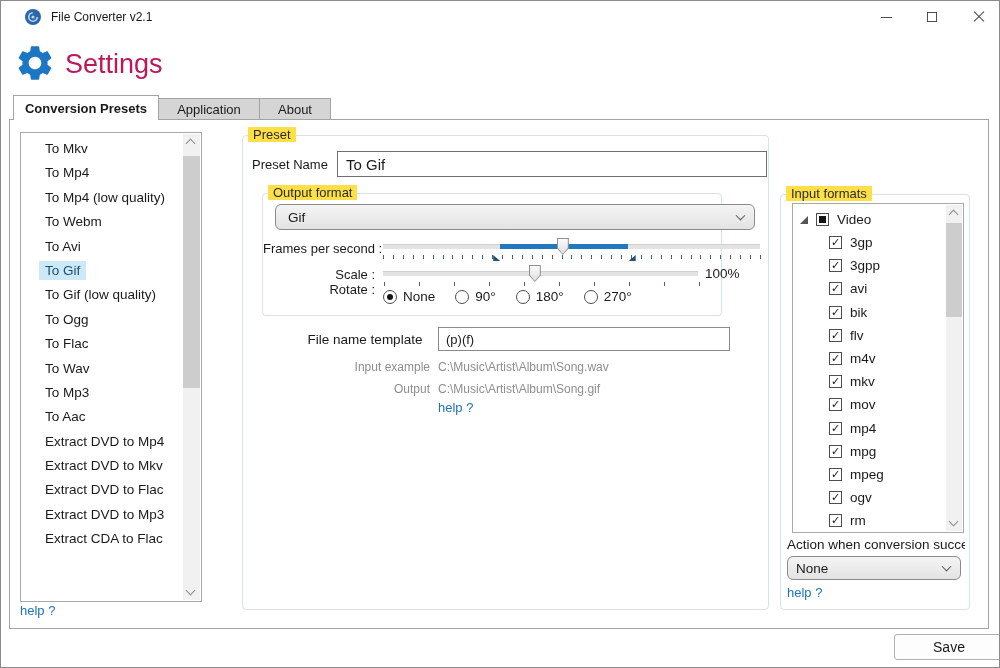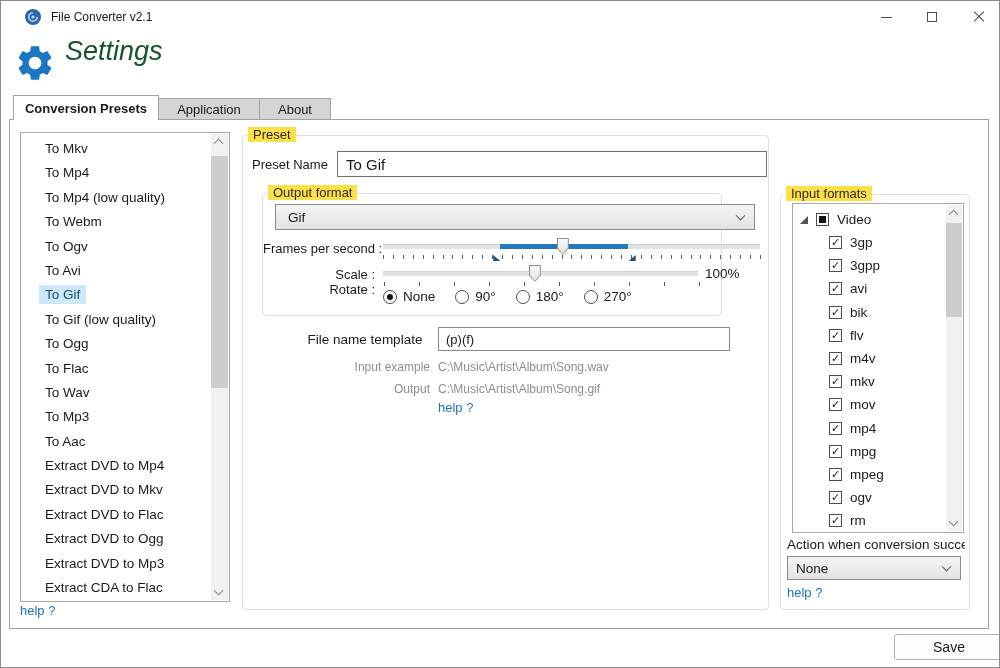--- a/index.html
+++ b/index.html
@@ -13,33 +13,33 @@
   .winbtn { position:absolute; top:0; width:46px; height:32px; display:flex; align-items:center; justify-content:center; }
   .btn-min { left:862px; } .btn-max { left:908px; } .btn-close { left:956px; width:44px; }
   .glyph-min { width:11px; height:1px; background:#4d4d4d; }
   .glyph-max { width:10px; height:10px; border:1px solid #4d4d4d; }
   .glyph-close { position:relative; width:12px; height:12px; }
   .glyph-close::before,.glyph-close::after { content:""; position:absolute; left:-1px; top:5px; width:14px; height:1px; background:#4d4d4d; }
   .glyph-close::before { transform:rotate(45deg); } .glyph-close::after { transform:rotate(-45deg); }
 
   
   .gear { position:absolute; left:13px; top:41px; width:42px; height:42px; }
-  .page-title { position:absolute; left:64px; top:35px; font-size:27px; color:#14532d;font-style:italic; }
+  .page-title { position:absolute; left:64px; top:48px; font-size:27px; color:#be185d; }
 
   
   .tab { position:absolute; font-size:13px; color:#1a1a1a; display:flex; align-items:center; justify-content:center; border:1px solid #a3a3a3; background:#d5d5d5; }
   .tab-active { left:12px; top:94px; width:146px; height:25px; background:#fff; border-bottom:none; font-weight:bold; z-index:3; }
   .tab-2 { left:158px; top:97px; width:101px; height:22px; border-left:none; }
   .tab-3 { left:259px; top:97px; width:71px; height:22px; border-left:none; }
 
   
   .panel { position:absolute; left:8px; top:118px; width:980px; height:510px; border:1px solid #a3a3a3; background:#fff; z-index:1; }
 
   
-  .list-box { position:absolute; left:10px; top:12px; width:210px; height:470px; border:1px solid #a9a9a9; background:#fff; overflow:hidden; }
+  .list-box { position:absolute; left:10px; top:12px; width:182px; height:470px; border:1px solid #a9a9a9; background:#fff; overflow:hidden; }
   .list-items { position:absolute; left:0; top:4px; width:190px; }
   .list-row { height:24.4px; line-height:24.4px; font-size:13.5px; color:#1a1a1a; white-space:nowrap; }
   .list-row span { margin-left:18px; padding:2px 6px; }
   .list-row span.sel { background:var(--sel-bg,#cde9f7); color:var(--sel-text,#1c4f72); }
   .vscroll { position:absolute; top:1px; right:1px; bottom:1px; width:17px; background:#f1f1f1; }
   .vscroll .thumb { position:absolute; left:0; width:17px; background:#cdcdcd; }
   .chev { width:7px; height:7px; border-right:1.4px solid #8c8c8c; border-bottom:1.4px solid #8c8c8c; position:absolute; left:4px; }
   .chev.up { transform:rotate(-135deg); top:6px; } .chev.down { transform:rotate(45deg); bottom:6px; }
   .help-link { font-size:13px; color:var(--link,#1d73bd); }
   .help-left { position:absolute; left:10px; top:483px; }
@@ -47,21 +47,21 @@
   
   .groupbox { position:absolute; border:1px solid #d9e2e8; border-radius:4px; }
   .gb-label { position:absolute; top:-9px; left:5px; background:#fde047; padding:0 5px; font-size:13px; color:#2b2b2b; white-space:nowrap; }
 
   .gb-preset { left:232px; top:15px; width:527px; height:475px; }
   .lbl { font-size:13px; color:#1a1a1a; white-space:nowrap; }
   .preset-name-lbl { position:absolute; left:9px; top:21px; }
   .preset-name-input { position:absolute; left:94px; top:15px; width:430px; height:26px; border:1px solid #707070; font-size:15px; padding-left:8px; font-family:inherit; color:#1a1a1a; background:#fff; }
 
   .gb-output { left:19px; top:57px; width:460px; height:123px; }
-  .combo { position:absolute; border:1px solid #8a8a8a; border-radius:0; background:linear-gradient(#f4f4f4,#e3e3e3); display:flex; align-items:center; font-size:13.5px; color:#1a1a1a; }
+  .combo { position:absolute; border:1px solid #8a8a8a; border-radius:6px; background:linear-gradient(#f4f4f4,#e3e3e3); display:flex; align-items:center; font-size:13.5px; color:#1a1a1a; }
   .combo .val { margin-left:12px; }
   .combo .cchev { position:absolute; right:10px; top:50%; width:7px; height:7px; border-right:1.4px solid #555; border-bottom:1.4px solid #555; transform:translateY(-70%) rotate(45deg); }
   .combo-format { left:12px; top:10px; width:480px; height:26px; }
 
   .rlabel { position:absolute; width:112px; text-align:right; font-size:13px; color:#1a1a1a; white-space:nowrap; }
   .fps-label { left:0; top:47px; } .scale-label { left:0; top:73px; } .rotate-label { left:0; top:88px; }
   .track { position:absolute; height:5px; background:#e3e3e3; border-top:1px solid #d0d0d0; }
   .fps-track { left:120px; top:50px; width:377px; }
   .fps-fill { position:absolute; top:-1px; height:5px; background:var(--accent,#2178be); }
   .scale-track { left:120px; top:77px; width:315px; }
@@ -147,33 +147,31 @@
   <div class="tab tab-3">About</div>
 
   <div class="panel">
 
     <div class="list-box">
       <div class="list-items">
           <div class="list-row"><span>To Mkv</span></div>
           <div class="list-row"><span>To Mp4</span></div>
           <div class="list-row"><span>To Mp4 (low quality)</span></div>
           <div class="list-row"><span>To Webm</span></div>
-          <div class="list-row"><span>To Ogv</span></div>
           <div class="list-row"><span>To Avi</span></div>
           <div class="list-row"><span class="sel">To Gif</span></div>
           <div class="list-row"><span>To Gif (low quality)</span></div>
           <div class="list-row"><span>To Ogg</span></div>
           <div class="list-row"><span>To Flac</span></div>
           <div class="list-row"><span>To Wav</span></div>
           <div class="list-row"><span>To Mp3</span></div>
           <div class="list-row"><span>To Aac</span></div>
           <div class="list-row"><span>Extract DVD to Mp4</span></div>
           <div class="list-row"><span>Extract DVD to Mkv</span></div>
           <div class="list-row"><span>Extract DVD to Flac</span></div>
-          <div class="list-row"><span>Extract DVD to Ogg</span></div>
           <div class="list-row"><span>Extract DVD to Mp3</span></div>
           <div class="list-row"><span>Extract CDA to Flac</span></div>
         </div>
       <div class="vscroll">
         <span class="chev up"></span>
         <div class="thumb" style="top:22px;height:232px;"></div>
         <span class="chev down"></span>
       </div>
     </div>
     <a class="help-link help-left">help ?</a>

